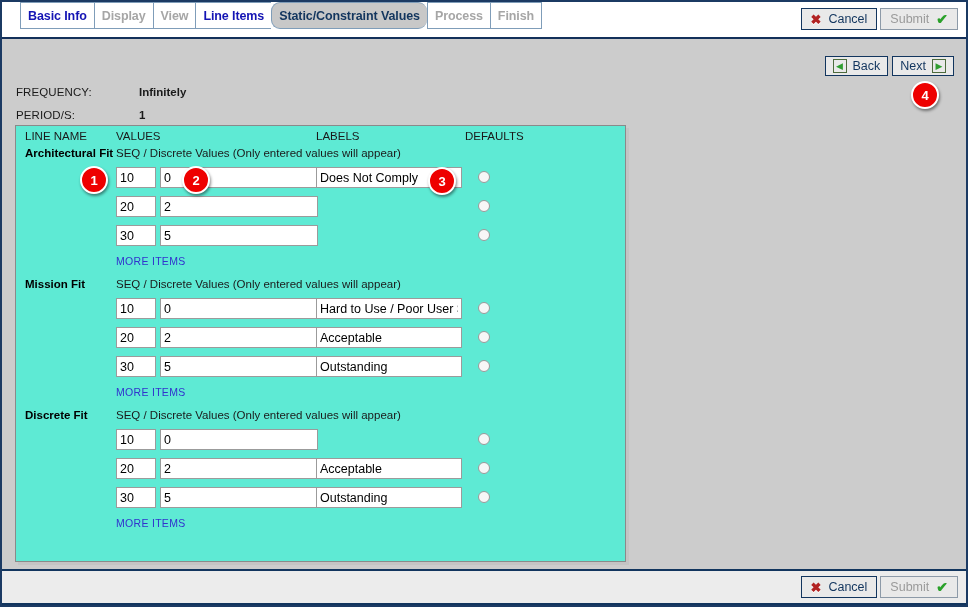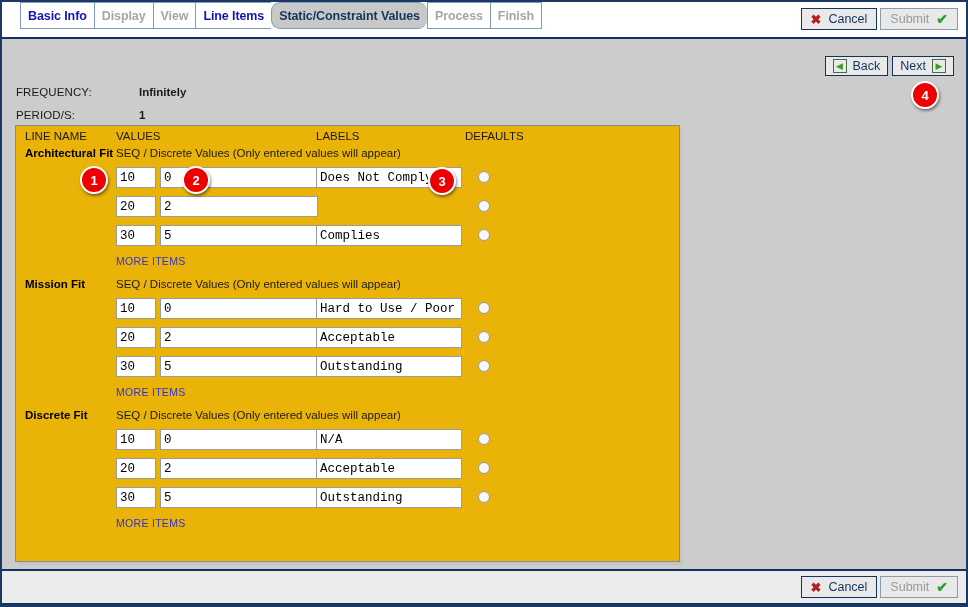--- a/index.html
+++ b/index.html
@@ -151,24 +151,24 @@
   }
   .meta-label { display: inline-block; width: 123px; letter-spacing: 0.1px; }
   .meta-value { font-weight: bold; }
   .meta-value.normal { font-weight: bold; }
 
   
   #content-panel {
     position: absolute;
     left: 13px;
     top: 123px;
-    width: 665px;
+    width: 611px;
     height: 437px;
     box-sizing: border-box;
-    background: #eab308;
+    background: #5eead4;
     border: 1px solid #8a8a8a;
     box-shadow: 3px 3px 0 #c4c4c4;
     overflow: hidden;
   }
 
   .col-headers {
     position: relative;
     height: 19px;
     font-size: 11.5px;
     color: #1a1a1a;
@@ -203,21 +203,21 @@
   .item-row {
     position: relative;
     height: 29px;
   }
   .inp {
     position: absolute;
     box-sizing: border-box;
     height: 21px;
     background: #ffffff;
     border: 1px solid #9b9b9b;
-    font-family: Liberation Mono, monospace;
+    font-family: Liberation Sans, sans-serif;
     font-size: 12.5px;
     color: #000000;
     padding: 0 3px;
     line-height: 19px;
     outline: none;
   }
   .inp-seq    { left: 100px; width: 40px; }
   .inp-value  { left: 144px; width: 158px; }
   .inp-label  { left: 300px; width: 146px; }
   .radio {
@@ -344,21 +344,20 @@
             <span class="radio"></span>
           </div>
           <div class="item-row">
             <input class="inp inp-seq" type="text" value="20" style="">
             <input class="inp inp-value" type="text" value="2" style="">
             <span class="radio"></span>
           </div>
           <div class="item-row">
             <input class="inp inp-seq" type="text" value="30" style="">
             <input class="inp inp-value" type="text" value="5" style="">
-            <input class="inp inp-label" type="text" value="Complies" style="">
             <span class="radio"></span>
           </div>
           <div class="more-items">
             <a href="#">MORE ITEMS</a>
           </div>
         </div>
         <div class="group">
           <div class="group-header">
             <span class="group-name">Mission Fit</span>
             <span class="group-hint">SEQ / Discrete Values (Only entered values will appear)</span>
@@ -386,21 +385,20 @@
           </div>
         </div>
         <div class="group">
           <div class="group-header">
             <span class="group-name">Discrete Fit</span>
             <span class="group-hint">SEQ / Discrete Values (Only entered values will appear)</span>
           </div>
           <div class="item-row">
             <input class="inp inp-seq" type="text" value="10" style="">
             <input class="inp inp-value" type="text" value="0" style="">
-            <input class="inp inp-label" type="text" value="N/A" style="">
             <span class="radio"></span>
           </div>
           <div class="item-row">
             <input class="inp inp-seq" type="text" value="20" style="">
             <input class="inp inp-value" type="text" value="2" style="">
             <input class="inp inp-label" type="text" value="Acceptable" style="">
             <span class="radio"></span>
           </div>
           <div class="item-row">
             <input class="inp inp-seq" type="text" value="30" style="">

